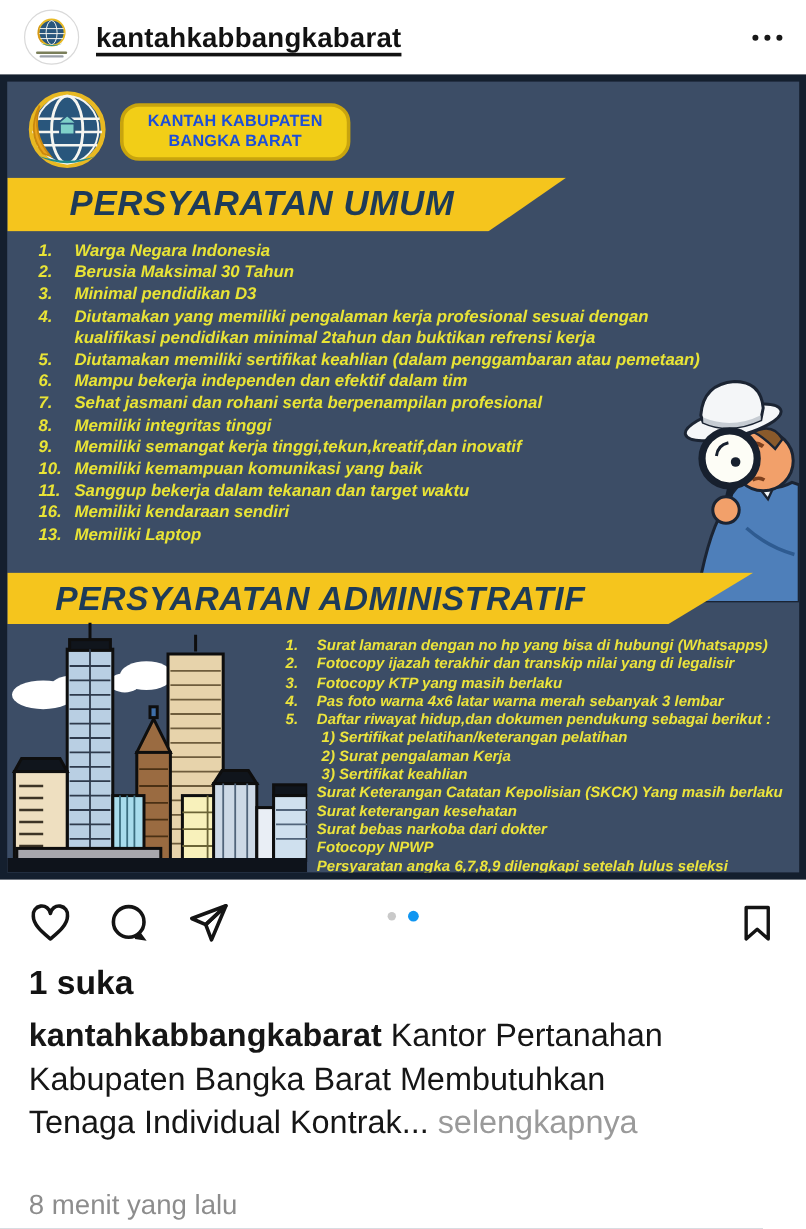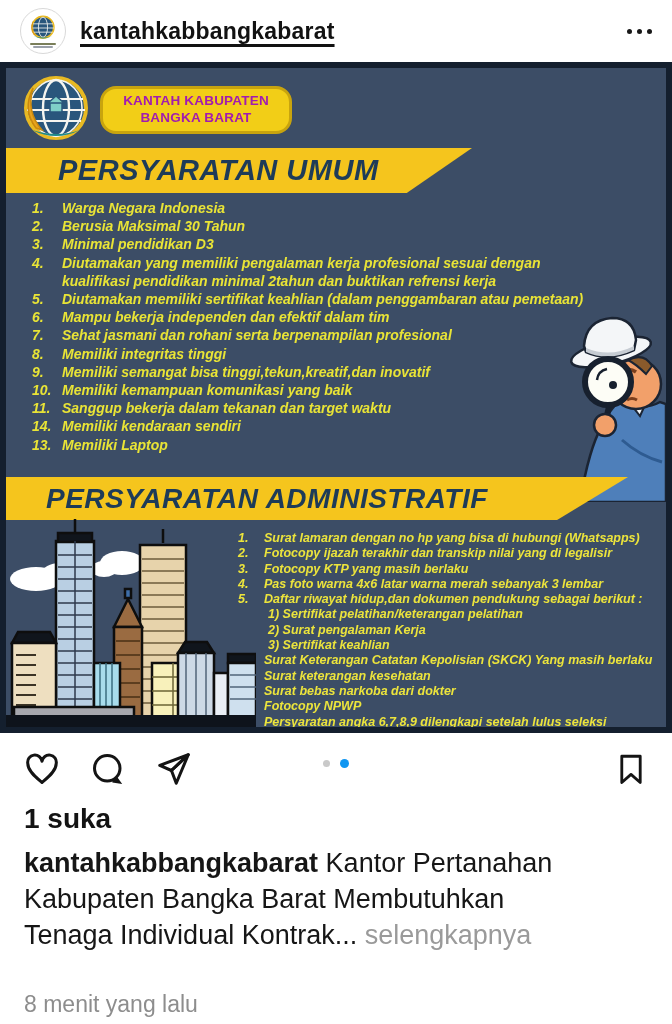--- a/index.html
+++ b/index.html
@@ -18,21 +18,21 @@
   .avatar .mini-bars i:last-child { background:#9aa0a8; width:20px; margin:0 auto; }
   .username { font-size:23px; font-weight:bold; color:#121212; text-decoration:underline; text-decoration-thickness:2.5px; text-underline-offset:5px; letter-spacing:.2px; }
   .more-icon { margin-left:auto; display:flex; gap:5px; padding:8px 0; cursor:pointer; }
   .more-icon i { width:5px; height:5px; border-radius:50%; background:#181818; }
 
   
   .poster { position:relative; width:672px; height:671px; background:#141f2e; }
   .poster-inner { position:absolute; left:6px; top:6px; right:6px; bottom:6px; background:#3c4d66; overflow:hidden; }
 
   .logo-circle { position:absolute; left:14px; top:4px; }
-  .badge { position:absolute; left:94px; top:18px; width:192px; height:48px; background:#f2ce17; border:3px solid #c8a40e; border-radius:16px; color:#a21caf; font-weight:bold; font-size:13.5px; line-height:1.25; text-align:center; display:flex; flex-direction:column; justify-content:center; letter-spacing:.2px; }
+  .badge { position:absolute; left:94px; top:18px; width:192px; height:48px; background:#f2ce17; border:3px solid #c8a40e; border-radius:16px; color:#1d4ed8; font-weight:bold; font-size:13.5px; line-height:1.25; text-align:center; display:flex; flex-direction:column; justify-content:center; letter-spacing:.2px; }
   .tagline { position:absolute; top:24px; right:10px; font-family:"DejaVu Serif", serif; font-style:italic; font-weight:bold; font-size:25px; color:#f1ca39; letter-spacing:.5px; }
 
   .banner { position:absolute; left:0; background:#f5c51d; color:#1e3b58; font-weight:800; font-style:italic; display:flex; align-items:center; letter-spacing:.5px; }
   .banner-umum  { top:80px;  width:466px; height:45px; font-size:29px; padding-left:52px; clip-path:polygon(0 0,100% 0,86% 100%,0 100%); }
   .banner-admin { top:409px; width:622px; height:43px; font-size:28px; padding-left:40px; clip-path:polygon(0 0,100% 0,88.6% 100%,0 100%); }
 
   ul { list-style:none; margin:0; padding:0; }
   .list-umum { position:absolute; left:26px; top:131px; width:578px; color:#e9e436; font-style:italic; font-weight:bold; font-size:14px; line-height:18.2px; }
   .list-umum li { display:flex; }
   .list-umum .num { flex:0 0 30px; }
@@ -140,32 +140,32 @@
       <li>
           <span class="num">7.</span>
           <span class="txt">Sehat jasmani dan rohani serta berpenampilan profesional</span>
         </li>
       <li>
           <span class="num">8.</span>
           <span class="txt">Memiliki integritas tinggi</span>
         </li>
       <li>
           <span class="num">9.</span>
-          <span class="txt">Memiliki semangat bisa tinggi,tekun,kreatif,dan inovatif</span>
+          <span class="txt">Memiliki semangat kerja tinggi,tekun,kreatif,dan inovatif</span>
         </li>
       <li>
           <span class="num">10.</span>
           <span class="txt">Memiliki kemampuan komunikasi yang baik</span>
         </li>
       <li>
           <span class="num">11.</span>
           <span class="txt">Sanggup bekerja dalam tekanan dan target waktu</span>
         </li>
       <li>
-          <span class="num">14.</span>
+          <span class="num">16.</span>
           <span class="txt">Memiliki kendaraan sendiri</span>
         </li>
       <li>
           <span class="num">13.</span>
           <span class="txt">Memiliki Laptop</span>
         </li>
     </ul>
 
     <svg class="detective" width="102" height="212" viewBox="0 0 102 212">
       <path d="M56 110 Q78 122 96 112 L102 114 L102 212 L16 212 Q25 158 38 136 Q45 120 56 110 Z" fill="#4e7fba" stroke="#1b2433" stroke-width="2.5"></path>

